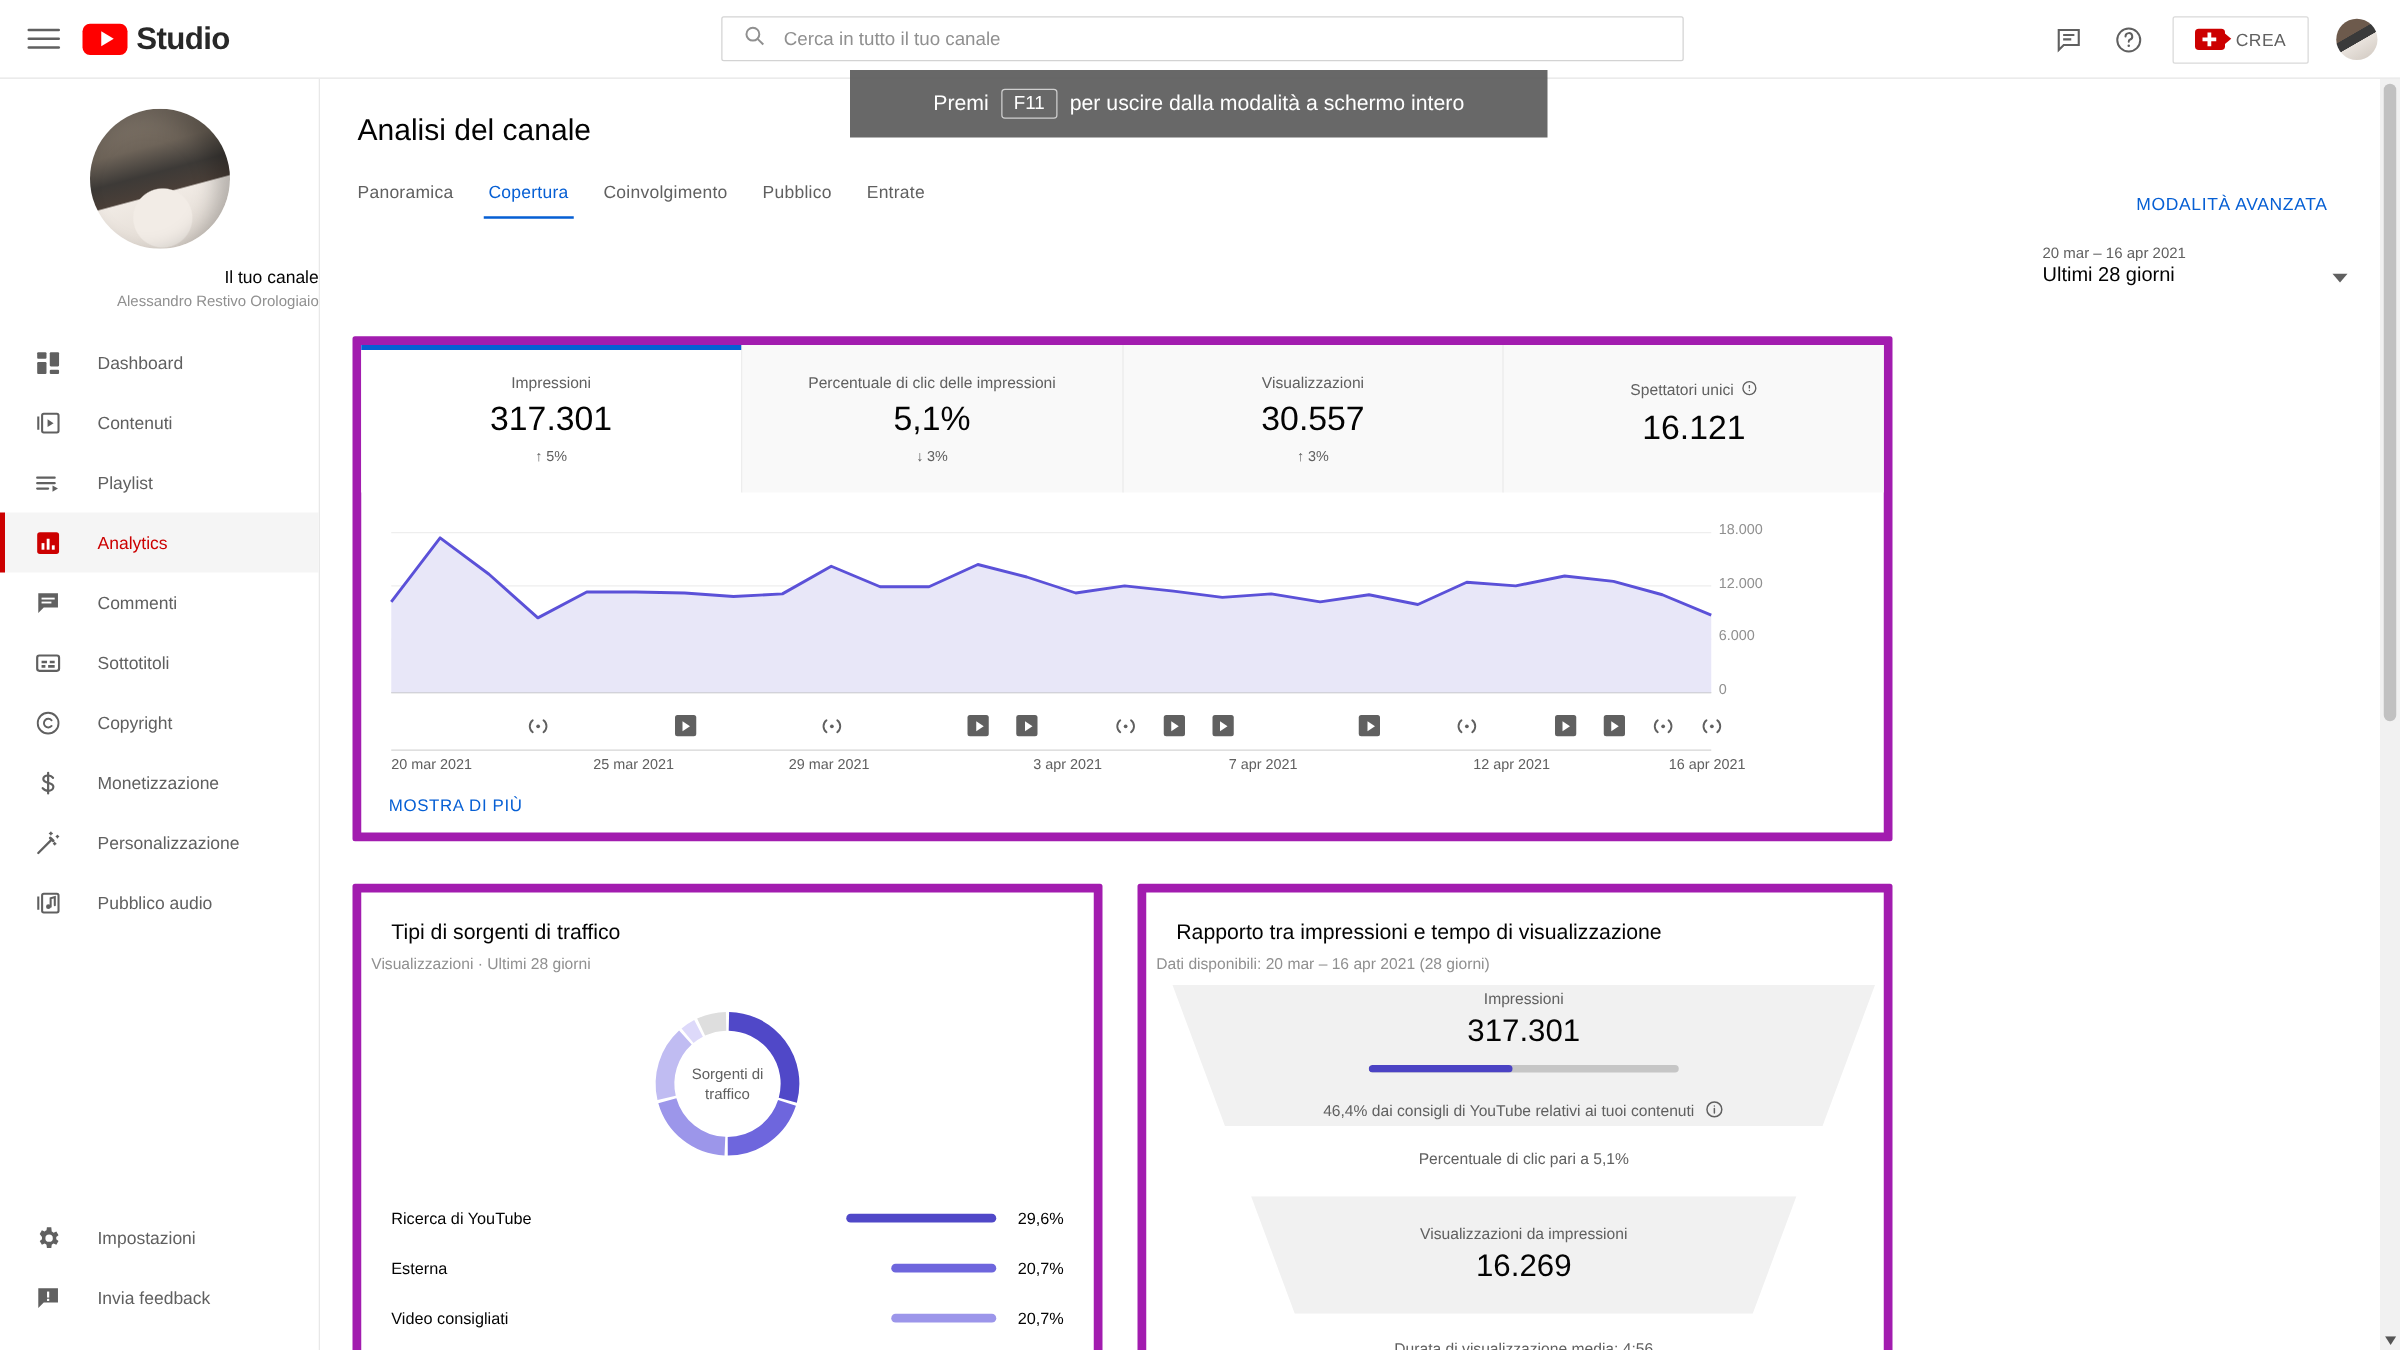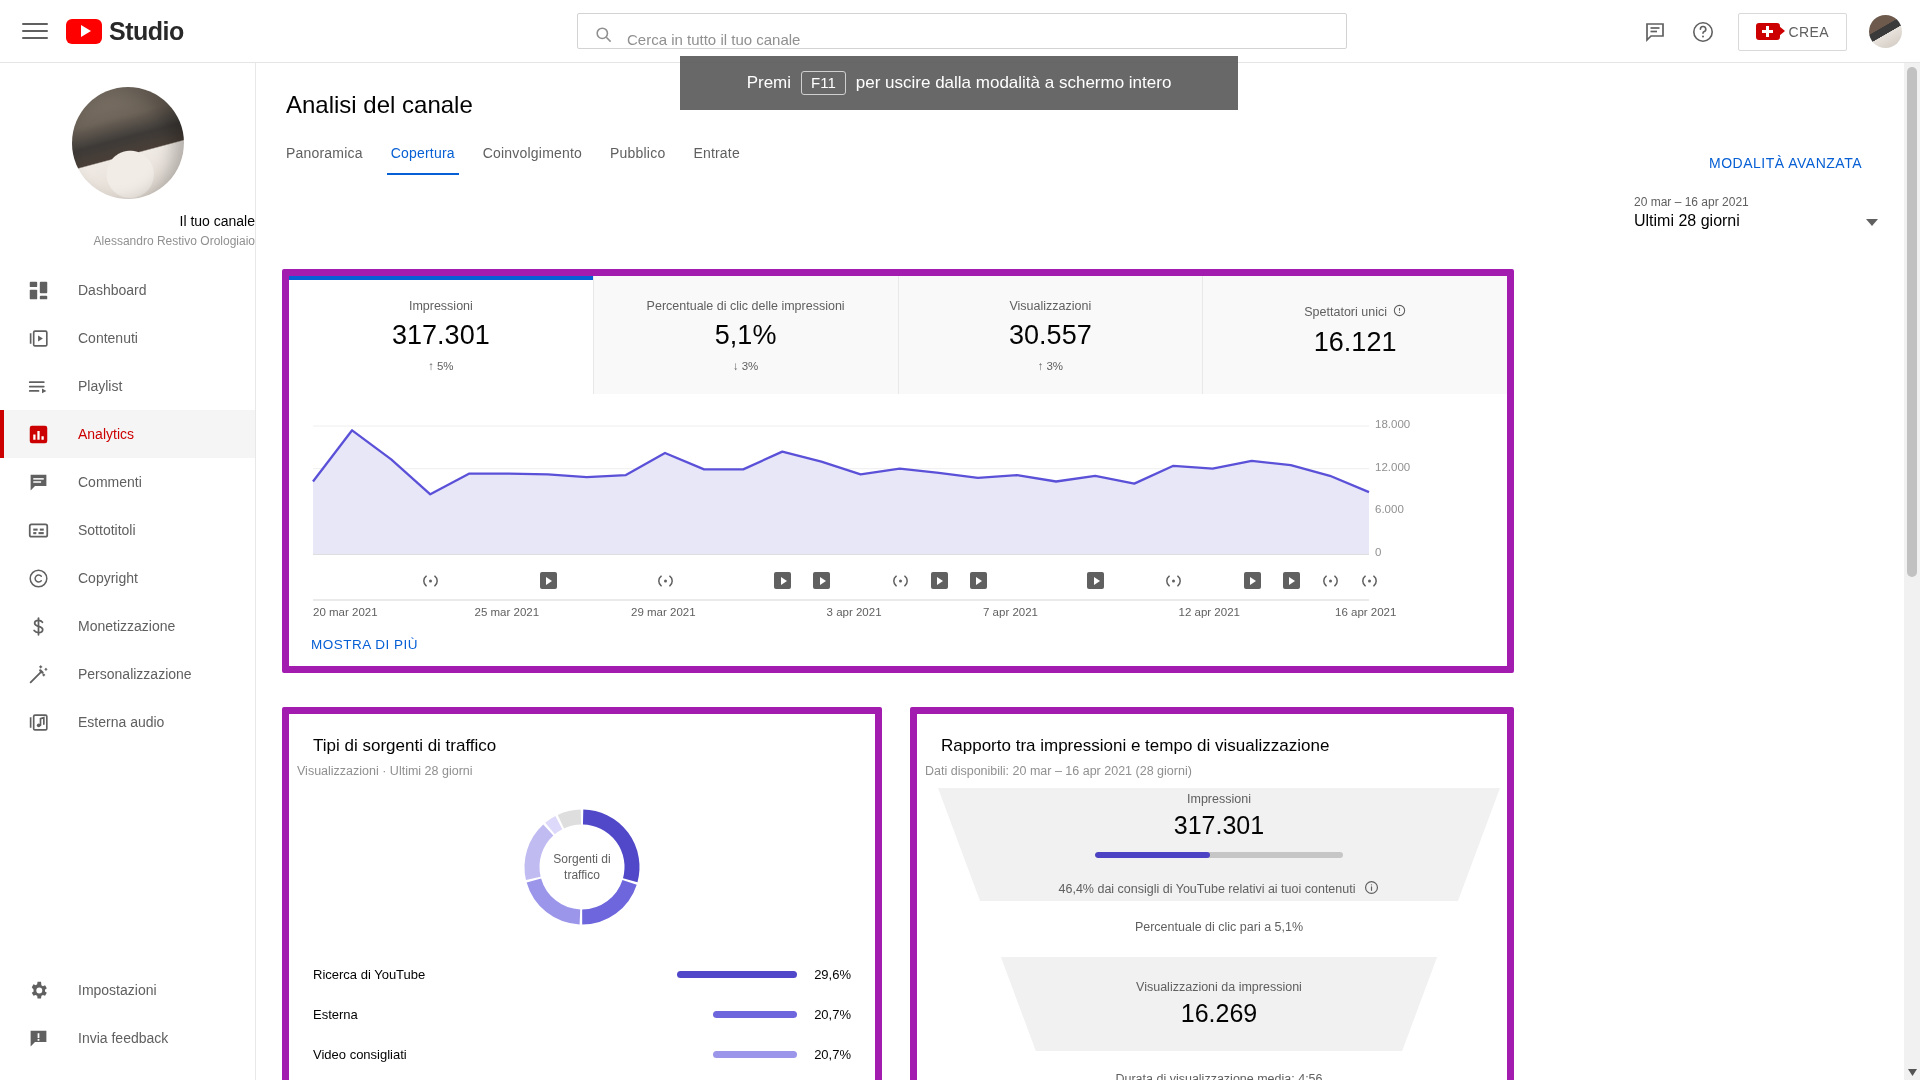--- a/index.html
+++ b/index.html
@@ -39,21 +39,21 @@
     border-bottom: 6px solid transparent;
     margin-left: 3px;
   }
   .brand-text { font-size: 25px; font-weight: 700; letter-spacing: -0.5px; color: #282828; }
 
   .search-wrap {
     position: absolute; left: 577px; top: 13px;
     width: 770px; height: 36px;
     border: 1px solid #d3d3d3;
     border-radius: 2px;
-    display: flex; align-items: flex-end;
+    display: flex; align-items: center;
     background: #fff;
   }
   .search-ico { margin: 0 14px 0 16px; flex: none; }
   .search-input {
     border: none; outline: none;
     font-size: 15px; color: #606060;
     font-family: "Liberation Sans", sans-serif;
     width: 100%; background: transparent;
   }
   .search-input::placeholder { color: #909090; }
@@ -450,21 +450,21 @@
     </div>
     <div class="nav-item ">
       <span class="nav-ico">
           <svg width="21" height="21" viewBox="0 0 24 24" fill="none" stroke="currentColor" stroke-width="1.9">
             <rect x="6.5" y="3.5" width="15" height="17" rx="1.5"></rect>
             <line x1="3" y1="6" x2="3" y2="18"></line>
             <circle cx="12.2" cy="15.2" r="2.1" fill="currentColor" stroke="none"></circle>
             <path d="M14.3 15.2V7.6l3.8-1.1v7.4" stroke-linecap="round"></path>
           </svg>
         </span>
-      <span class="nav-label">Esterna audio</span>
+      <span class="nav-label">Pubblico audio</span>
     </div>
     </div>
 
   <div class="sidebar-bottom" id="nav-bottom">
     <div class="nav-item ">
       <span class="nav-ico">
           <svg width="21" height="21" viewBox="0 0 24 24" fill="currentColor">
             <path d="M19.4 13a7.6 7.6 0 0 0 0-2l2.1-1.6-2-3.4-2.5 1a7.6 7.6 0 0 0-1.7-1L14.9 2h-4l-.4 2.9c-.6.25-1.2.6-1.7 1l-2.5-1-2 3.4L6.4 11a7.6 7.6 0 0 0 0 2l-2.1 1.6 2 3.4 2.5-1c.5.4 1.1.75 1.7 1l.4 3h4l.4-3c.6-.25 1.2-.6 1.7-1l2.5 1 2-3.4L19.4 13zM12.9 15.4a3.4 3.4 0 1 1 0-6.8 3.4 3.4 0 0 1 0 6.8z"></path>
           </svg>
         </span>

